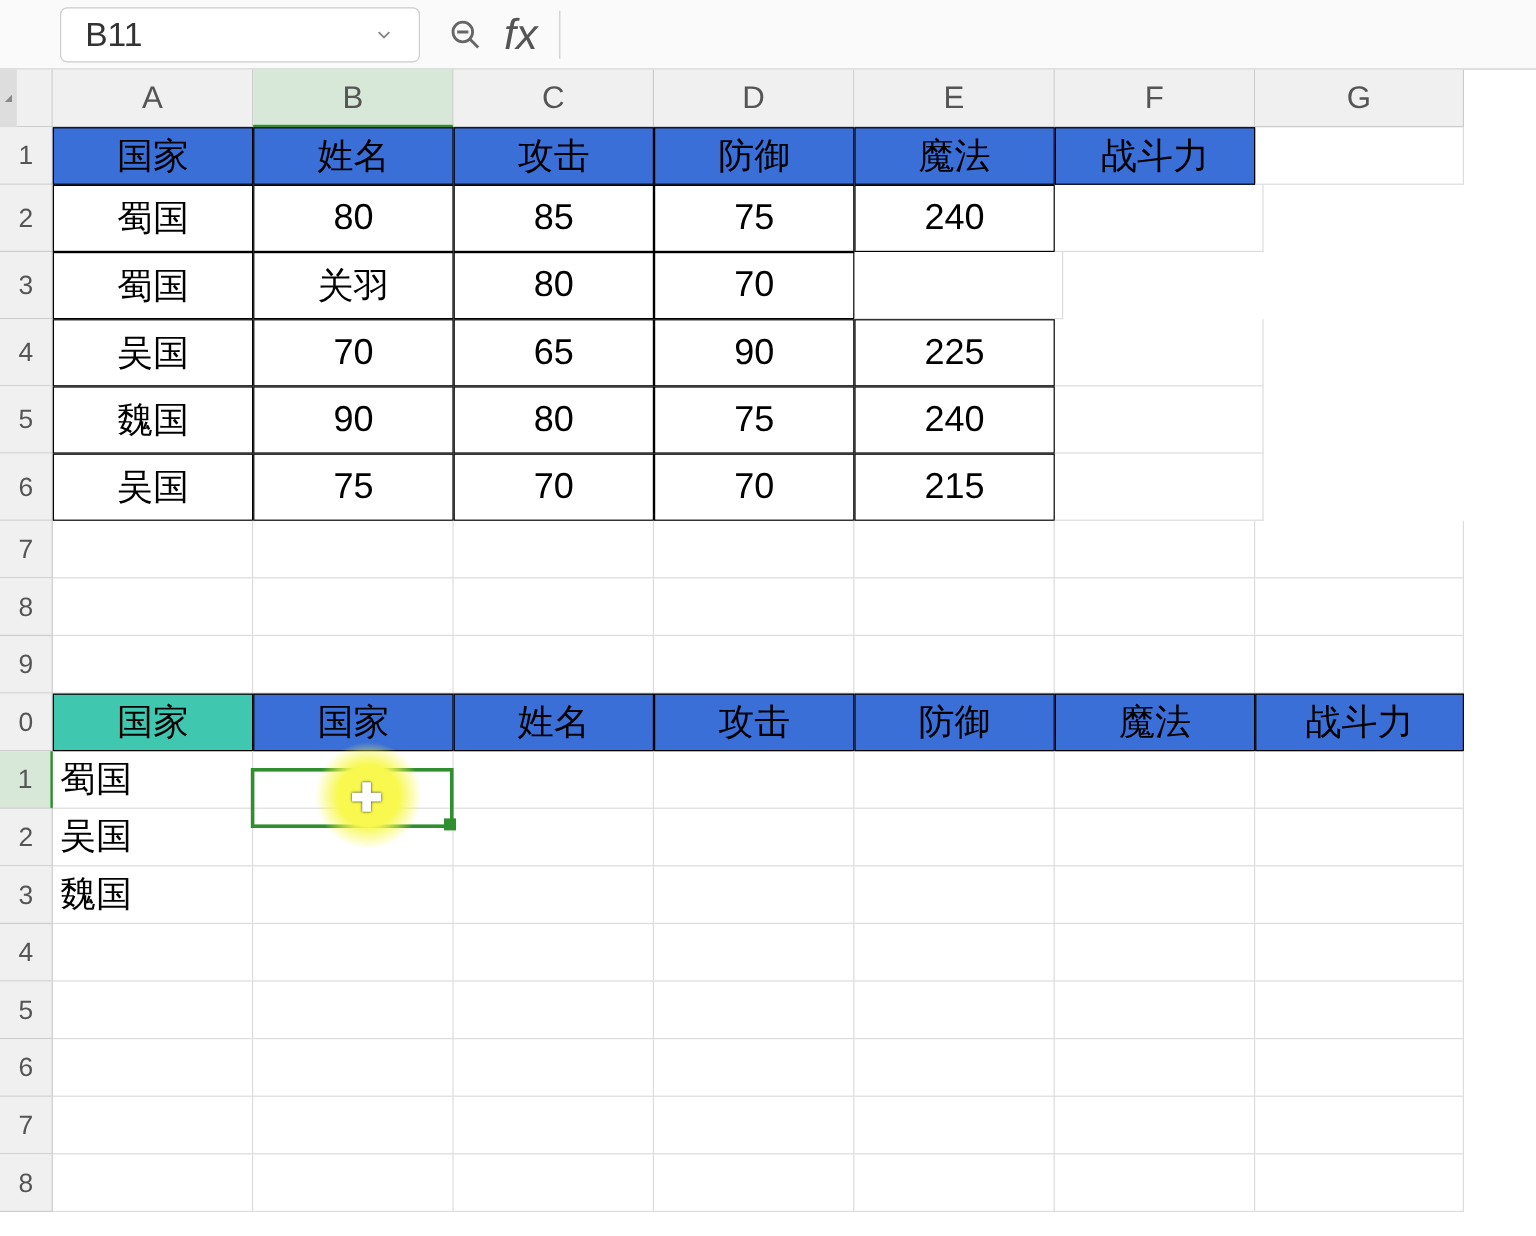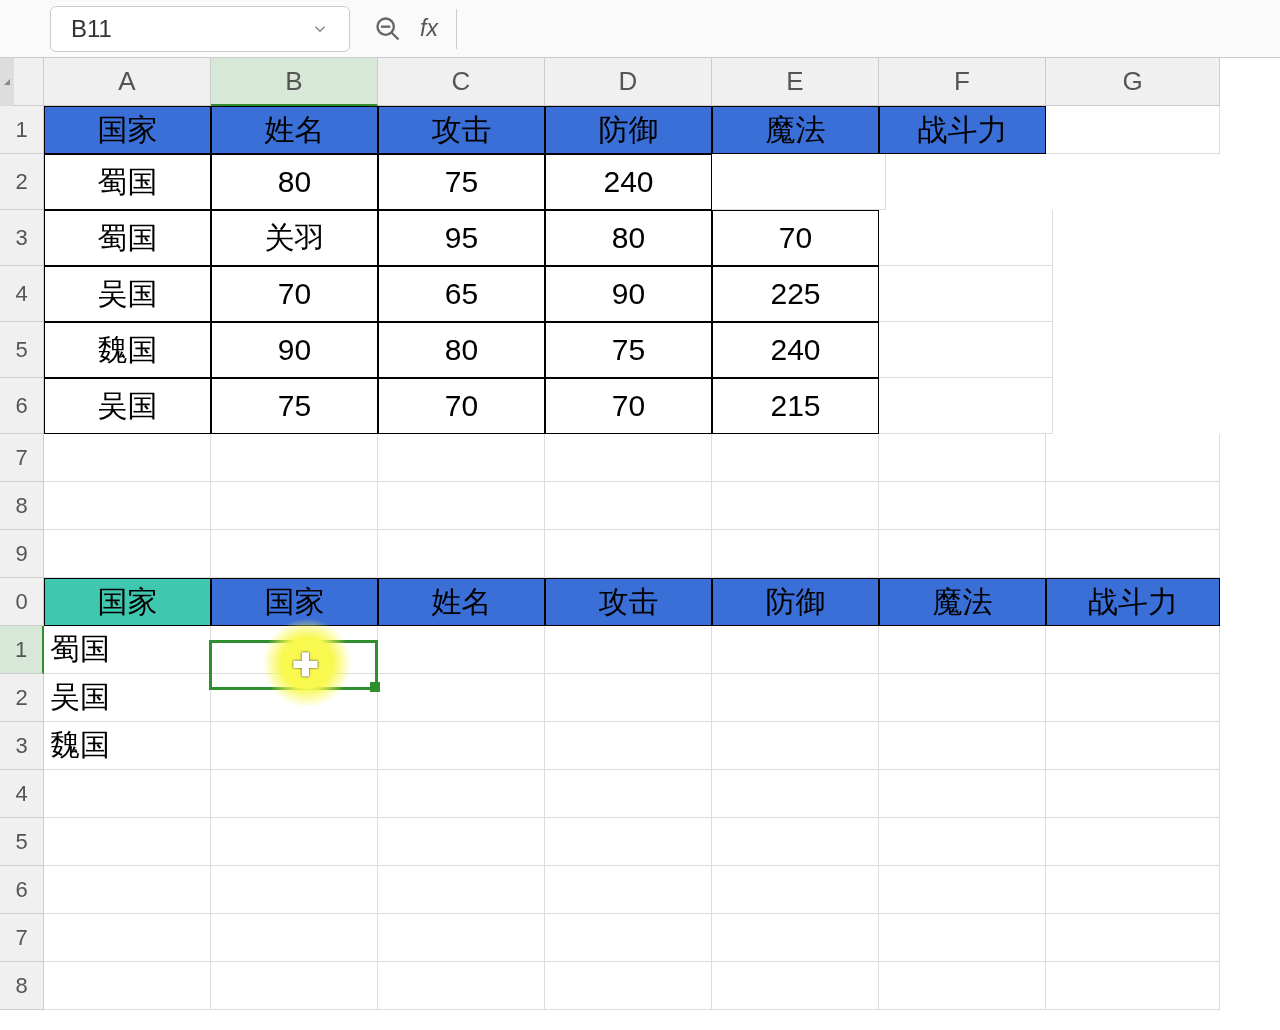--- a/index.html
+++ b/index.html
@@ -1,23 +1,23 @@
 <!DOCTYPE html>
 <html><head>
   <meta charset="utf-8">
   <style>
     * { box-sizing: border-box; margin: 0; padding: 0; }
     body { font-family: Arial, "Microsoft YaHei", sans-serif; background: #fff; overflow: hidden; width: 1280px; height: 1030px; position: relative; }
     
     .formula-bar { display: flex; align-items: center; height: 58px; border-bottom: 1px solid #ccc; background: #fafafa; }
     .name-box { width: 300px; height: 46px; margin: 6px 0 6px 50px; background: #fff; border: 1px solid #ccc; border-radius: 6px; display: flex; align-items: center; justify-content: space-between; padding: 0 20px; }
-    .name-box span { font-size: 24px; color: #333; }
+    .name-box span { font-size: 28px; color: #333; }
     .chevron { width: 18px; height: 18px; }
     .fx-area { display: flex; align-items: center; margin-left: 24px; gap: 18px; }
-    .fx-label { font-size: 23px; font-style: italic; color: #555; text-align: right; }
+    .fx-label { font-size: 36px; font-style: italic; color: #555; text-align: right; }
     
     .sheet { position: relative; }
     .col-headers { display: flex; height: 48px; }
     .corner { width: 44px; background: #f0f0f0; border-right: 1px solid #ccc; border-bottom: 1px solid #ccc; }
     .col-h { width: 167px; background: #f0f0f0; border-right: 1px solid #ccc; border-bottom: 1px solid #ccc; display: flex; align-items: center; justify-content: center; font-size: 26px; color: #555; }
     .col-h.active { background: #d8e8d8; border-bottom: 2px solid #2f8f2f; }
     
     .row { display: flex; height: 56px; }
     .row.short { height: 48px; }
     .row-h { width: 44px; background: #f0f0f0; border-right: 1px solid #ccc; border-bottom: 1px solid #ccc; display: flex; align-items: center; justify-content: center; font-size: 22px; color: #555; }
@@ -84,29 +84,29 @@
     <div class="cell hdr-blue">防御</div>
     <div class="cell hdr-blue">魔法</div>
     <div class="cell hdr-blue">战斗力</div>
     <div class="cell" style="width:174px"></div>
   </div>
 
   <div class="row">
     <div class="row-h">2</div>
     <div class="cell tb-border">蜀国</div>
     <div class="cell tb-border">80</div>
+    <div class="cell tb-border">85</div>
     <div class="cell tb-border">75</div>
     <div class="cell tb-border">240</div>
     <div class="cell" style="width:174px"></div>
   </div>
   <div class="row">
     <div class="row-h">3</div>
     <div class="cell tb-border">蜀国</div>
     <div class="cell tb-border">关羽</div>
-    <div class="cell tb-border">95</div>
     <div class="cell tb-border">80</div>
     <div class="cell tb-border">70</div>
     <div class="cell" style="width:174px"></div>
   </div>
   <div class="row">
     <div class="row-h">4</div>
     <div class="cell tb-border">吴国</div>
     <div class="cell tb-border">70</div>
     <div class="cell tb-border">65</div>
     <div class="cell tb-border">90</div>

